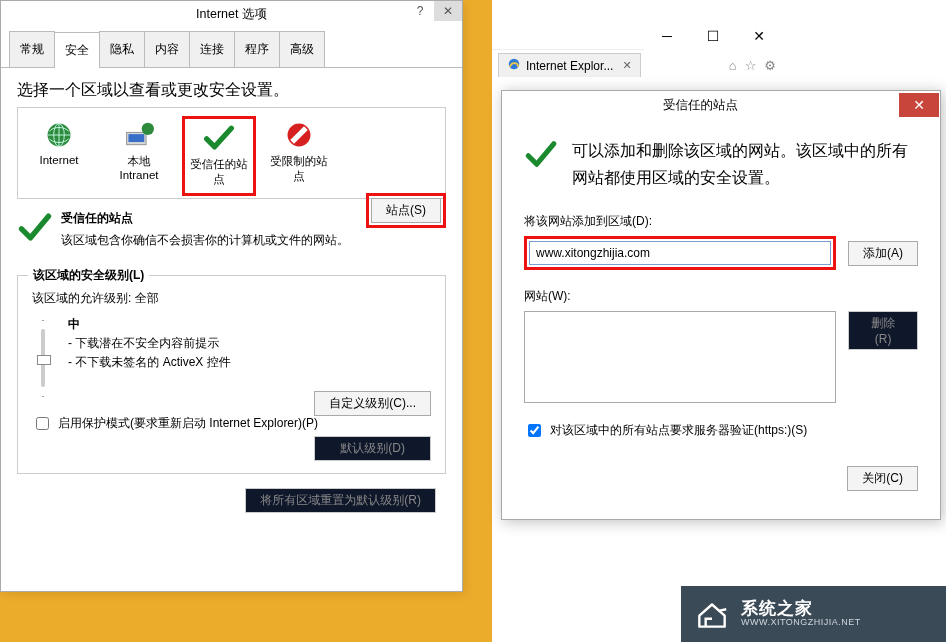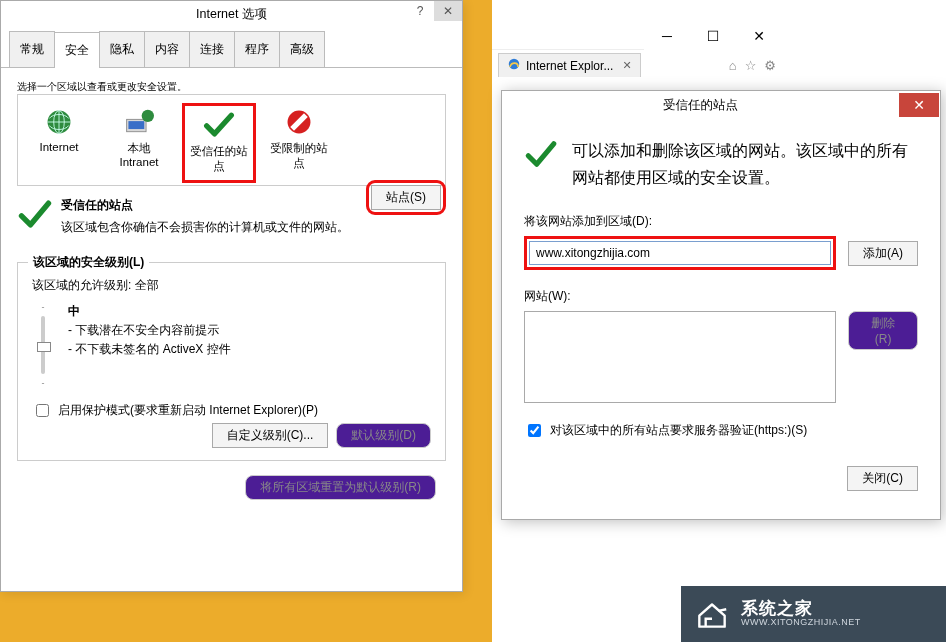--- a/index.html
+++ b/index.html
@@ -9,49 +9,49 @@
   
   .dlg1 { position:absolute; left:0; top:0; width:463px; height:592px; background:#fff; border:1px solid #aaa; box-shadow:2px 2px 10px rgba(0,0,0,0.1); }
   .dlg1-titlebar { height:26px; line-height:26px; font-size:12.5px; text-align:center; position:relative; }
   .dlg1-titlebar .tbtn { position:absolute; top:0; width:28px; height:20px; text-align:center; line-height:20px; font-size:12px; color:#555; cursor:default; }
   .dlg1-titlebar .help { right:28px; }
   .dlg1-titlebar .close { right:0; background:#ddd; }
   .tabs { padding:0 8px; border-bottom:1px solid #bbb; margin-top:4px; display:flex; gap:0; }
   .tab { font-size:12px; padding:9px 10px; border:1px solid #bbb; border-bottom:none; background:#f0f0f0; margin-right:-1px; cursor:default; }
   .tab.active { background:#fff; position:relative; top:1px; }
   .dlg1-body { padding:12px 16px 8px 16px; height:calc(100% - 52px); }
-  .sec-intro { font-size:10px; }
+  .sec-intro { font-size:16px; margin-bottom:6px; }
   .zone-box { border:1px solid #ccc; padding:8px 4px 2px 4px; display:flex; gap:6px; background:#fff; }
   .zone { width:74px; text-align:center; font-size:11.5px; padding:4px 2px 6px 2px; cursor:default; }
   .zone-icon { width:36px; height:30px; margin:0 auto 4px auto; display:block; }
   .zone.highlight { border:3px solid #e11; }
   .zone-desc { margin-top:10px; display:flex; gap:8px; }
   .big-check svg { width:36px; height:36px; }
   .zone-desc-text { font-size:12px; line-height:1.5; flex:1; }
   .zone-desc-title { font-weight:bold; margin-bottom:4px; }
   .sites-btn-wrap { position:relative; height:0; }
-  .sites-btn { position:absolute; right:0; top:-6px;border-radius:9px; }
+  .sites-btn { position:absolute; right:0; top:-6px; }
   button.win { font-size:12px; padding:3px 14px; background:#f4f4f4; border:1px solid #a9a9a9; cursor:default; }
-  button.win:disabled { color:#888; border-color:#ccc; background:#4c1d95;border-radius:8px; }
+  button.win:disabled { color:#888; border-color:#ccc; background:#0f172a; }
   .red-frame { border:3px solid #e11; padding:2px; display:inline-block; }
 
   .sec-level-group { border:1px solid #ccc; padding:14px 14px 10px 14px; margin-top:26px; position:relative; }
   .sec-level-group .legend { position:absolute; top:-9px; left:10px; background:#fff; padding:0 5px; font-size:12px;font-weight:bold; }
   .allowed-label { font-size:12px; margin-bottom:8px; }
   .slider-row { display:flex; gap:14px; }
   .slider-col { width:22px; display:flex; flex-direction:column; align-items:center; }
   .slider-track { width:4px; height:58px; background:#ccc; border-radius:2px; margin:4px 0; position:relative; }
   .slider-track::after { content:''; position:absolute; left:-4px; top:44%; width:12px; height:8px; background:#fff; border:1px solid #888; }
   .slider-tick-t, .slider-tick-b { font-size:9px; color:#888; }
   .slider-text { font-size:12px; line-height:1.6; }
   .slider-text .lvl { font-weight:bold; }
   .protected-row { margin-top:14px; display:flex; align-items:flex-start; gap:6px; }
   .protected-row input[type=checkbox] { margin-top:2px; }
   .protected-row label { font-size:12px; line-height:1.4; flex:1; }
-  .level-btns { position:absolute; right:14px; bottom:12px; display:flex; gap:8px; }
+  .level-btns { position:absolute; right:14px; bottom:12px; display:flex; gap:20px;flex-direction:column; }
   .reset-row { text-align:right; margin-top:14px; padding-right:10px; }
 
   
   .ie-win { position:absolute; left:492px; top:22px; width:290px; height:560px; background:#fff; }
   .ie-titlebar { height:28px; background:#fff; display:flex; justify-content:flex-end; align-items:center; border-bottom:1px solid #eee; }
   .ie-titlebar .btn { width:46px; height:28px; text-align:center; line-height:28px; font-size:14px; cursor:default; }
   .ie-titlebar .btn.min, .ie-titlebar .btn.max { background:#fff; }
   .ie-titlebar .btn.close2 { background:#fff; }
   .ie-tabbar { height:30px; padding:2px 6px; display:flex; align-items:center; gap:2px; background:#fff; }
   .ie-tab { display:flex; align-items:center; gap:5px; border:1px solid #ccc; border-bottom:none; padding:3px 8px; font-size:12px; background:#f0f0f0; }

